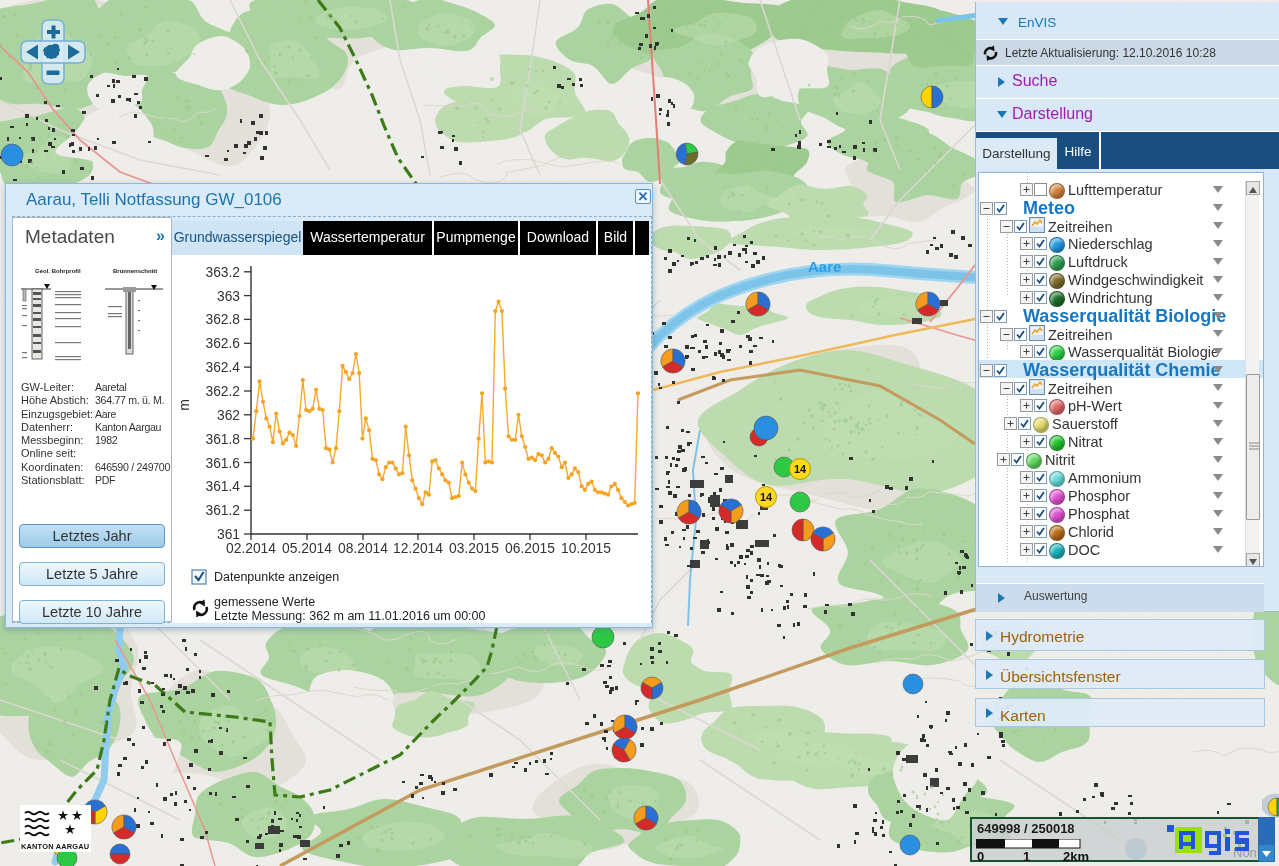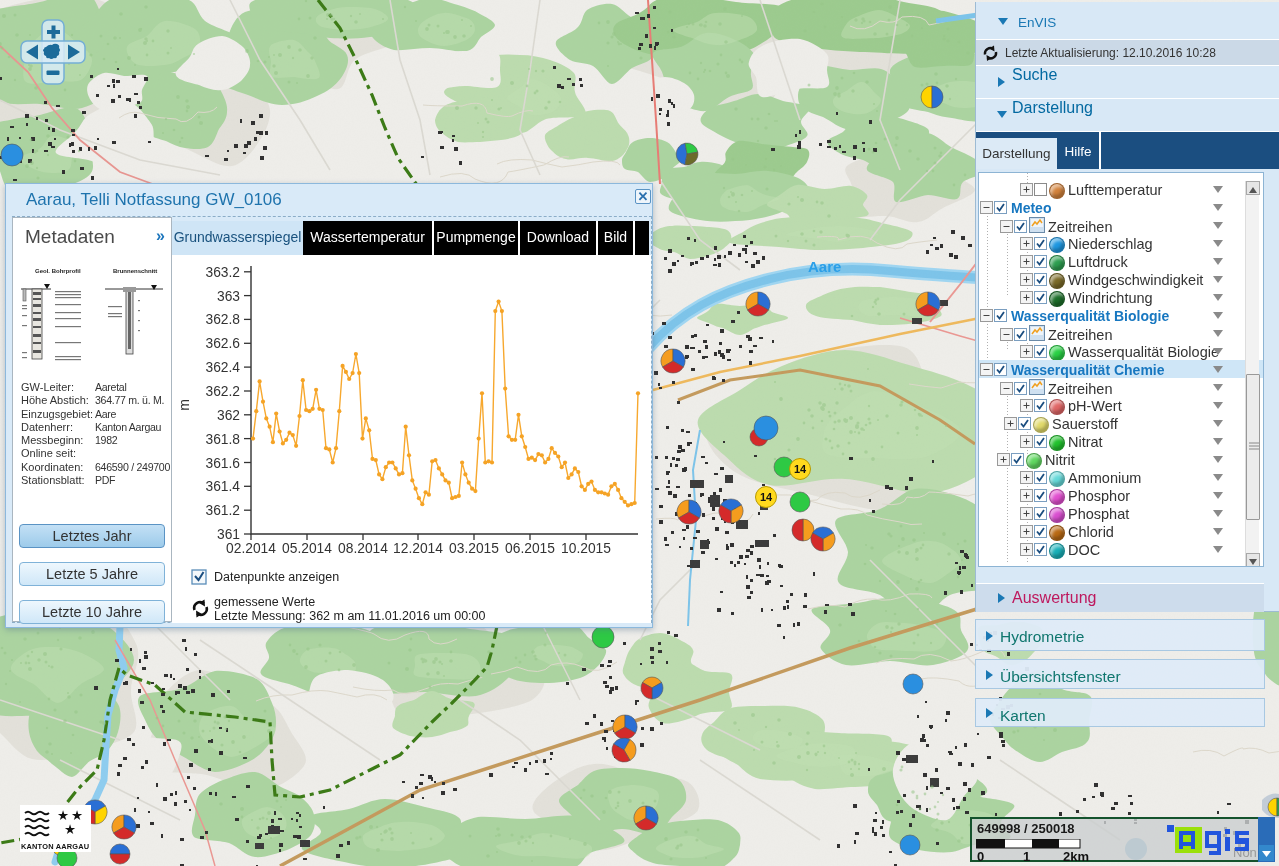--- a/index.html
+++ b/index.html
@@ -30,45 +30,45 @@
 #chart { position:absolute; left:166px; top:71px; width:479px; height:368px; background:#fff; }
 
 #sidebar { left:975px; top:2px; width:342px; height:610px; background:#d8e8f6; border:1px solid #9dbbd3; border-top:none; }
 .shead { position:relative; border-bottom:1px solid #fff; }
 #envis { height:38px; }
 #envis span { position:absolute; left:42px; top:13px; font-size:13.5px; color:#1a78b4; }
 #lakt { height:26px; background:#cbd9e7; font-size:12px; color:#333; }
 #lakt span { position:absolute; left:29px; top:6px; }
 #lakt .box { position:absolute; right:7px; top:5px; width:14px; height:14px; background:#fbfbfb; border:1px solid #8a8a8a; box-shadow:inset 1px 1px 2px #ccc; }
 #suche { height:33px; }
-#suche span, #darst span { position:absolute; left:36px; top:0; font-size:16px; color:#0369a1; }
+#suche span, #darst span { position:absolute; left:36px; top:6px; font-size:16px; color:#a21caf; }
 #darst { height:33px; }
 .tri-r { position:absolute; width:0; height:0; border-left:7.5px solid #1a78b4; border-top:5px solid transparent; border-bottom:5px solid transparent; }
 .tri-d { position:absolute; width:0; height:0; border-top:7.5px solid #1a78b4; border-left:5px solid transparent; border-right:5px solid transparent; }
 #stabs { position:relative; height:36.5px; background:#1b4e80; }
 #stab0 { position:absolute; left:0; top:5.5px; width:81px; height:31px; background:#dceaf6; color:#333; font-size:13.5px; text-align:center; line-height:31px; }
 #stab1 { position:absolute; left:81px; top:0; width:44px; height:36.5px; color:#fff; font-size:13.5px; text-align:center; line-height:40px; border-right:2px solid #fff; }
 #treewrap { position:absolute; left:2px; top:170px; width:286px; height:395px; background:#fff; border:1px solid #8db4d4; overflow:hidden; padding-top:7px; }
 .trow { position:relative; height:18px; white-space:nowrap; }
 .trow.hl { background:#cfe6f7; }
 .trow > span { display:inline-block; vertical-align:middle; }
 .pm { margin:2px 1px 0 0; }
 .cb { margin:2px 1px 0 0; }
 .tdot { width:16px; height:16px; border-radius:50%; margin:1px 3px 0 1px; border:1px solid rgba(0,0,0,0.25); box-shadow:inset -2px -3px 3px rgba(0,0,0,0.25), inset 2px 3px 3px rgba(255,255,255,0.5); }
 .zi { margin:1px 3px 0 1px; }
-.glab { font-size:14px; font-weight:bold; color:#1777c0; margin-left:3px; }
+.glab { font-size:18px; font-weight:bold; color:#1777c0; margin-left:15px; }
 .llab { font-size:14.5px; color:#333; }
 .darr { position:absolute; right:40px; top:6px; width:0; height:0; border-top:7px solid #8a8a8a; border-left:5.5px solid transparent; border-right:5.5px solid transparent; }
 #vsb { position:absolute; right:4px; top:8px; width:14px; height:386px; background:#f2f2f2; border-left:1px solid #ddd; }
 .sbtn { position:absolute; left:0; width:14px; height:14px; background:#e6e6e6; border:1px solid #a8a8a8; }
 #vthumb { position:absolute; left:0; top:193px; width:14px; height:146px; background:#ececec; border:1px solid #999; border-radius:1px; }
 #ausw { position:relative; margin-top:0; height:28.5px; background:#cddcec; border-top:1px solid #fff; }
-#ausw span { position:absolute; left:36px; top:5px; font-size:16px; color:#be185d; }
+#ausw span { position:absolute; left:48px; top:5px; font-size:12px; color:#404040; }
 .cpanel { left:975px; width:290px; height:34px; background:rgba(222,235,248,0.95); border:1px solid #a8c8e2; }
-.cpanel span { position:absolute; left:24px; top:8px; font-size:15.5px; color:#0f766e; }
+.cpanel span { position:absolute; left:24px; top:8px; font-size:15.5px; color:#a16207; }
 
 #bbar { left:970px; top:817px; width:305px; height:45px; background:rgba(203,206,207,0.8); border:2px solid #14532d; }
 #coords { position:absolute; left:5px; top:2px; font-size:13px; font-weight:bold; color:#1a1a1a; }
 #slabels { position:absolute; left:5px; top:30px; width:120px; font-size:13px; font-weight:bold; color:#111; }
 
 #klogo { left:20px; top:805px; width:71px; height:47px; background:#fff; }
 #klogo .txt { position:absolute; left:1px; top:37px; font-size:7.4px; font-weight:bold; color:#111; letter-spacing:0.2px; white-space:nowrap; }
 </style></head>
 <body>
 <div id="stage">

